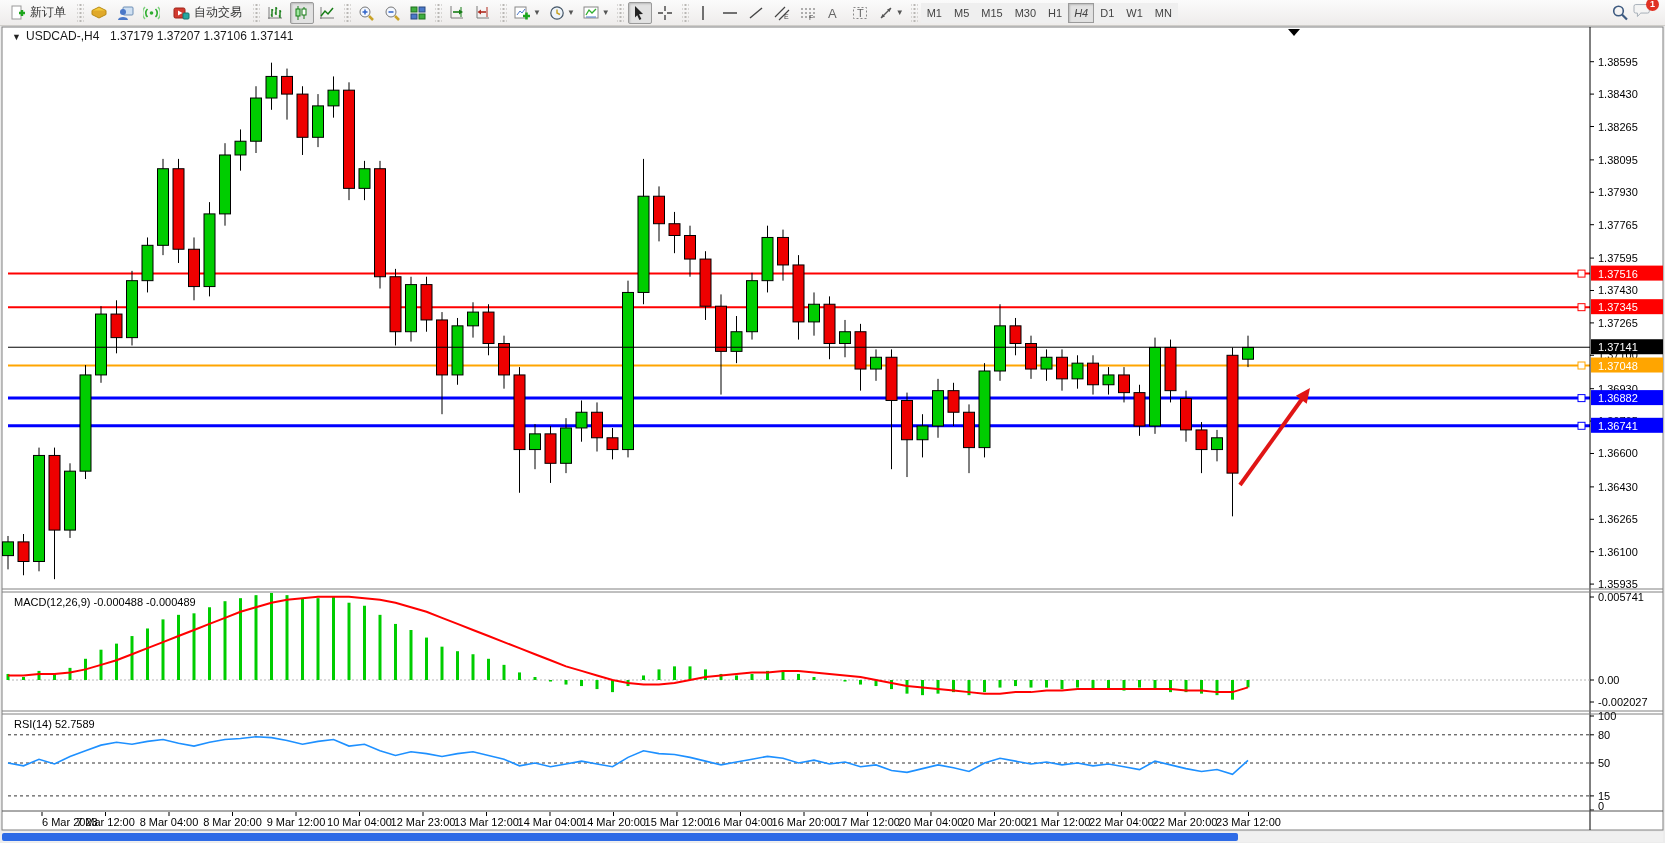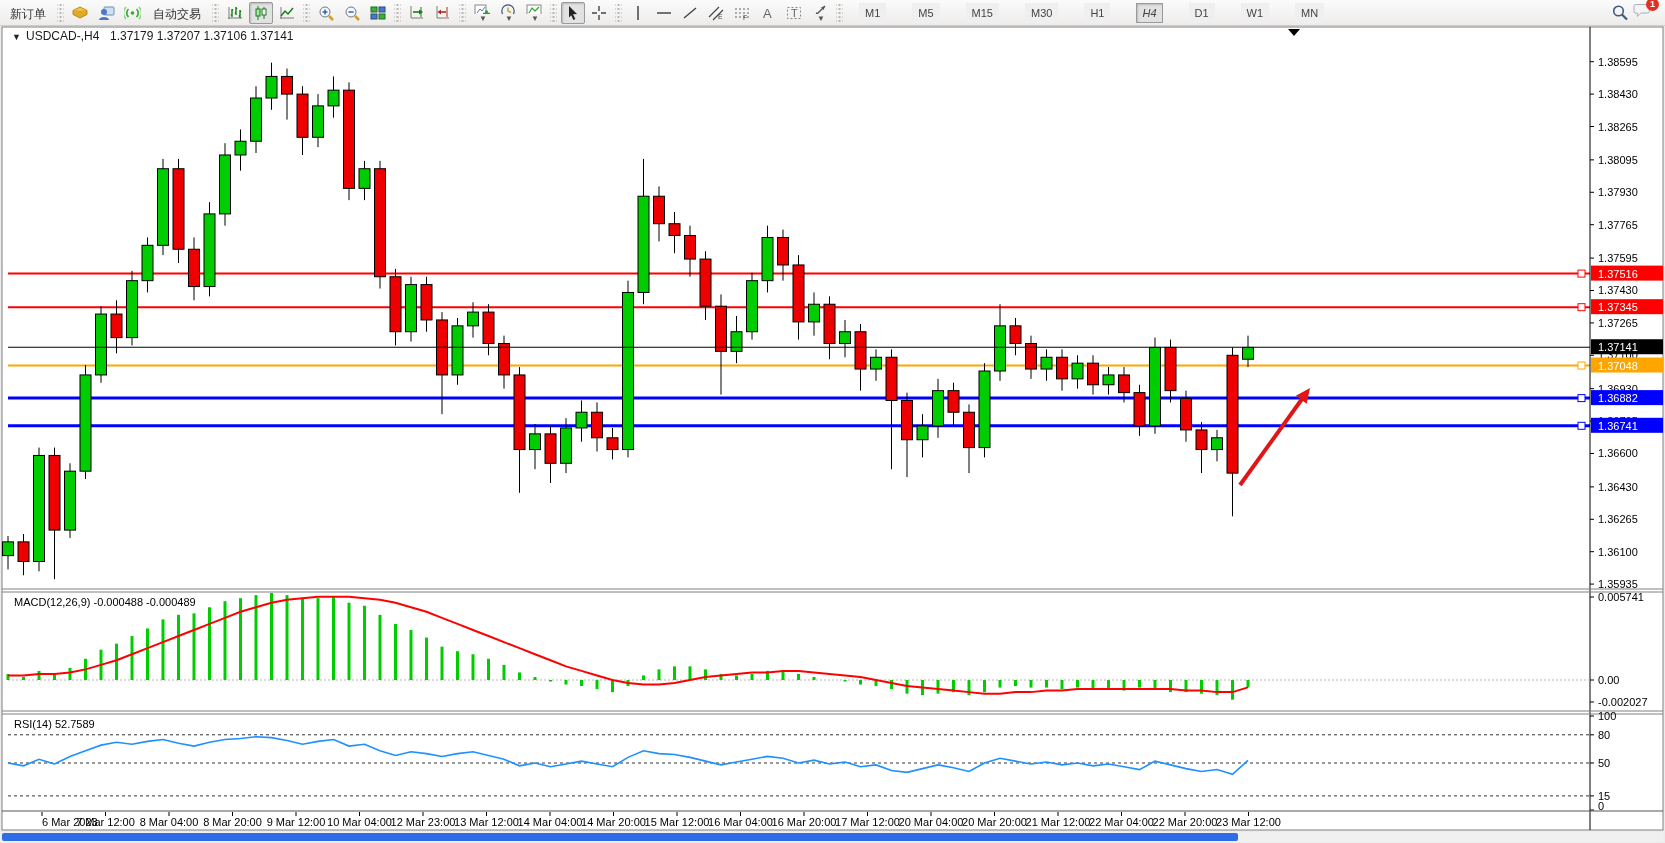--- a/index.html
+++ b/index.html
@@ -2,31 +2,31 @@
 <html><head>
 <meta charset="utf-8">
 <style>
   html,body{margin:0;padding:0;}
   body{width:1665px;height:843px;position:relative;overflow:hidden;
        background:#ececec;font-family:"Liberation Sans",sans-serif;}
   #chart-svg{position:absolute;left:0;top:0;}
   #toolbar{position:absolute;left:0;top:0;width:1665px;height:26px;
     background:linear-gradient(#fbfbfb,#eeeceb);border-bottom:1px solid #cfcdc9;
     display:flex;align-items:center;padding:0 2px;box-sizing:border-box;z-index:5;}
-  .tb{height:22px;min-width:24px;display:flex;align-items:center;justify-content:center;
+  .tb{height:22px;min-width:24px;display:flex;align-items:center;justify-content:space-between;
       border:1px solid transparent;border-radius:2px;margin:0 1px;padding:0 2px;
-      font-size:12px;color:#333;cursor:default;background:transparent;flex-direction:column;}
+      font-size:12px;color:#333;cursor:default;background:transparent;}
   .tb.txt{padding:0 6px;gap:4px;}
   .tb.active{border:1px solid #9a9a9a;background:#e2e2e2;box-shadow:inset 1px 1px 2px rgba(0,0,0,.18);}
   .grip{width:7px;height:18px;margin:0 3px;
         background-image:radial-gradient(circle,#b9b7b4 1px,transparent 1.2px);
         background-size:4px 4px;background-position:center;}
   .caret{font-size:8px;color:#555;margin-left:2px;}
   .tf{font-size:11px;color:#444;padding:0 5px;height:20px;display:flex;align-items:center;
-      border:1px solid transparent;margin:0 13px;}
+      border:1px solid transparent;margin:0 0;}
   .tf.active{border:1px solid #9a9a9a;background:#e2e2e2;box-shadow:inset 1px 1px 2px rgba(0,0,0,.18);font-style:italic;}
   .right-group{margin-left:auto;display:flex;align-items:center;}
   .badge{position:absolute;top:-4px;right:-6px;background:#e03223;color:#fff;
          border-radius:8px;font-size:9px;font-weight:bold;min-width:13px;height:13px;
          line-height:13px;text-align:center;}
   .chat-wrap{position:relative;margin-right:10px;}
   svg text{font-family:"Liberation Sans",sans-serif;}
 </style>
 </head>
 <body>

